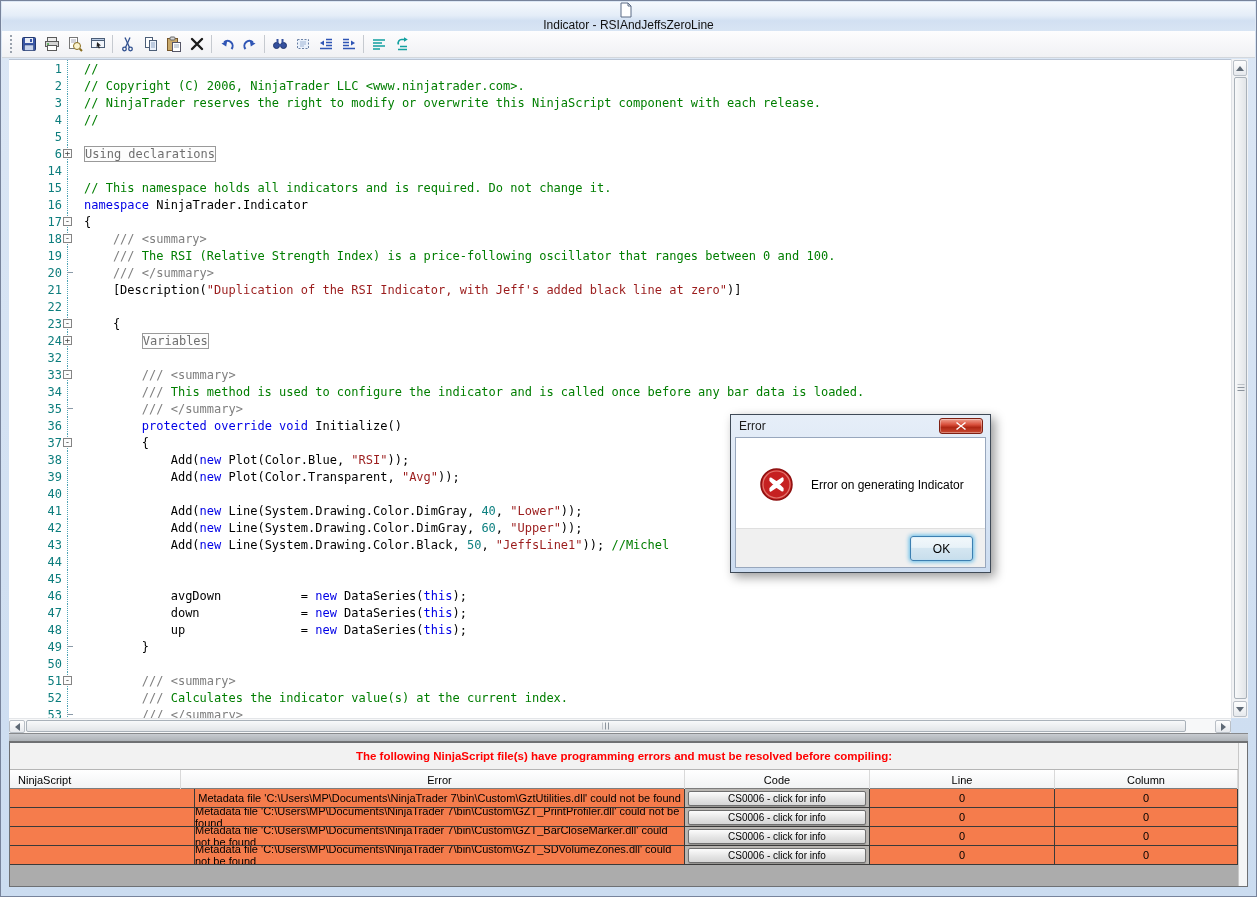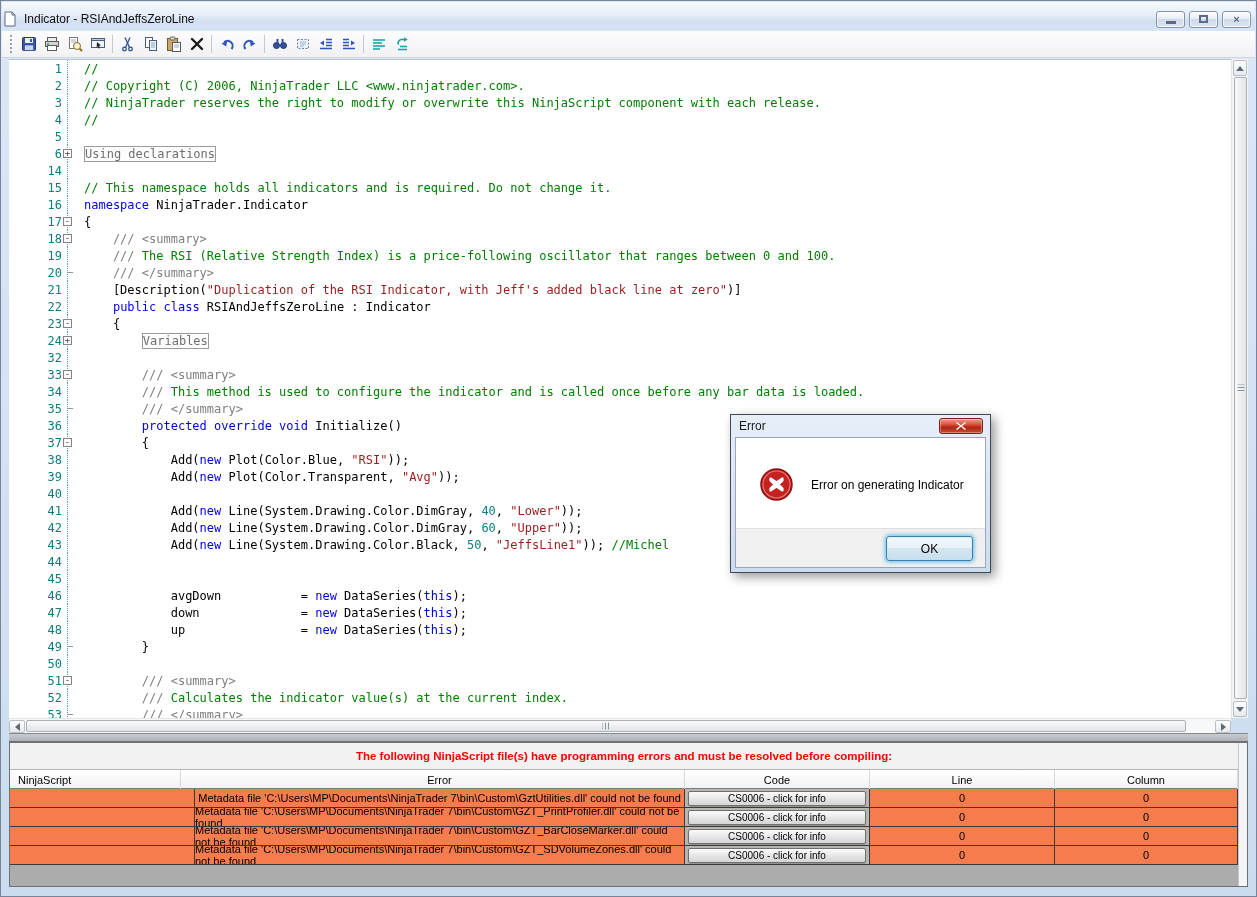--- a/index.html
+++ b/index.html
@@ -3,21 +3,21 @@
 <meta charset="utf-8">
 <style>
   * { box-sizing: border-box; margin: 0; padding: 0; }
   html,body { width:1257px; height:897px; overflow:hidden; font-family:"Liberation Sans",sans-serif; }
   .window { position:absolute; left:0; top:0; width:1257px; height:897px;
     background:linear-gradient(#DCE7F5,#CBDCF0); border:1px solid #77839B; }
 
   
   .titlebar { position:absolute; left:1px; top:1px; right:1px; height:34px;
     background:linear-gradient(#F6F9FD,#E4EDF8 40%,#D2E0F2 55%,#DBE7F5);
-    display:flex; align-items:center; padding:0 0; }
+    display:flex; align-items:center; padding:0 0;flex-direction:column; }
   .doc-icon { width:16px; height:16px; margin-right:6px; flex:0 0 auto; }
   .title-text { font-size:12px; color:#111; white-space:nowrap; }
   .win-controls { margin-left:auto; display:flex; gap:4px; padding-right:4px; }
   .win-btn { width:29px; height:17px; border:1px solid #8593AA; border-radius:3px;
     background:linear-gradient(#FDFEFF,#E7EDF5 45%,#CFD9E8 50%,#DCE4F0);
     display:flex; align-items:center; justify-content:center;
     box-shadow:inset 0 0 0 1px #FFFFFFAA; cursor:default; }
   .glyph-min { width:10px; height:3px; background:#5B6B85; margin-top:6px; }
   .glyph-max { width:9px; height:8px; border:2px solid #5B6B85; }
   .glyph-close { font-size:11px; font-weight:bold; color:#5B6B85; line-height:1; }
@@ -127,21 +127,21 @@
     display:flex; align-items:center; justify-content:center;
     box-shadow:inset 0 0 0 1px #FFFFFF55; cursor:pointer; }
   .dlg-body { position:absolute; left:4px; right:4px; top:22px; bottom:4px;
     border:1px solid #98A7BD; background:#fff; }
   .dlg-msgrow { position:absolute; left:0; right:0; top:0; height:93px;
     display:flex; align-items:center; padding-left:24px; }
   .err-icon { width:33px; height:33px; flex:0 0 auto; }
   .dlg-message { font-size:12px; color:#000; margin-left:18px; }
   .dlg-footer { position:absolute; left:0; right:0; bottom:0; height:39px;
     background:#F0F0F0; border-top:1px solid #DFDFDF; }
-  .ok-btn { position:absolute; right:12px; top:7px; width:87px; height:25px;
+  .ok-btn { position:absolute; right:12px; top:7px; width:63px; height:25px;
     border:1px solid #3C7FB1; border-radius:3px;
     background:linear-gradient(#F2F8FB,#E8F2F8 45%,#D4E6F1 50%,#C8DEEC);
     font-size:12px; color:#000; display:flex; align-items:center; justify-content:center;
     box-shadow:0 0 4px 1px #5FBBE8, inset 0 0 2px #B8E0F5; cursor:pointer; }
 </style>
 </head>
 <body>
 
 <div class="window">
 
@@ -298,21 +298,21 @@
       <div class="code-line"><span class="lnum">5</span><span class="fold"></span><span class="ctext"></span></div>
       <div class="code-line"><span class="lnum">6</span><span class="fold"><span class="foldbox">+</span></span><span class="ctext"><span class="sg-box">Using declarations</span></span></div>
       <div class="code-line"><span class="lnum">14</span><span class="fold"></span><span class="ctext"></span></div>
       <div class="code-line"><span class="lnum">15</span><span class="fold"></span><span class="ctext"><span class="sg-cm">// This namespace holds all indicators and is required. Do not change it.</span></span></div>
       <div class="code-line"><span class="lnum">16</span><span class="fold"></span><span class="ctext"><span class="sg-kw">namespace</span><span class="sg-pl"> NinjaTrader.Indicator</span></span></div>
       <div class="code-line"><span class="lnum">17</span><span class="fold"><span class="foldbox">-</span></span><span class="ctext"><span class="sg-pl">{</span></span></div>
       <div class="code-line"><span class="lnum">18</span><span class="fold"><span class="foldbox">-</span></span><span class="ctext"><span class="sg-doc">    /// &lt;summary&gt;</span></span></div>
       <div class="code-line"><span class="lnum">19</span><span class="fold"></span><span class="ctext"><span class="sg-doc">    /// </span><span class="sg-cm">The RSI (Relative Strength Index) is a price-following oscillator that ranges between 0 and 100.</span></span></div>
       <div class="code-line"><span class="lnum">20</span><span class="fold"><span class="foldend"></span></span><span class="ctext"><span class="sg-doc">    /// &lt;/summary&gt;</span></span></div>
       <div class="code-line"><span class="lnum">21</span><span class="fold"></span><span class="ctext"><span class="sg-pl">    [Description(</span><span class="sg-str">"Duplication of the RSI Indicator, with Jeff's added black line at zero"</span><span class="sg-pl">)]</span></span></div>
-      <div class="code-line"><span class="lnum">22</span><span class="fold"></span><span class="ctext"><span class="sg-pl">    </span><span class="sg-kw">public</span><span class="sg-pl"> </span><span class="sg-kw">class</span><span class="sg-pl"> RSIAndJeffsZeroLine : Indicator</span></span></div>
+      <div class="code-line"><span class="lnum">22</span><span class="fold"></span></div>
       <div class="code-line"><span class="lnum">23</span><span class="fold"><span class="foldbox">-</span></span><span class="ctext"><span class="sg-pl">    {</span></span></div>
       <div class="code-line"><span class="lnum">24</span><span class="fold"><span class="foldbox">+</span></span><span class="ctext"><span class="sg-pl">        </span><span class="sg-box">Variables</span></span></div>
       <div class="code-line"><span class="lnum">32</span><span class="fold"></span><span class="ctext"></span></div>
       <div class="code-line"><span class="lnum">33</span><span class="fold"><span class="foldbox">-</span></span><span class="ctext"><span class="sg-doc">        /// &lt;summary&gt;</span></span></div>
       <div class="code-line"><span class="lnum">34</span><span class="fold"></span><span class="ctext"><span class="sg-doc">        /// </span><span class="sg-cm">This method is used to configure the indicator and is called once before any bar data is loaded.</span></span></div>
       <div class="code-line"><span class="lnum">35</span><span class="fold"><span class="foldend"></span></span><span class="ctext"><span class="sg-doc">        /// &lt;/summary&gt;</span></span></div>
       <div class="code-line"><span class="lnum">36</span><span class="fold"></span><span class="ctext"><span class="sg-pl">        </span><span class="sg-kw">protected</span><span class="sg-pl"> </span><span class="sg-kw">override</span><span class="sg-pl"> </span><span class="sg-kw">void</span><span class="sg-pl"> Initialize()</span></span></div>
       <div class="code-line"><span class="lnum">37</span><span class="fold"><span class="foldbox">-</span></span><span class="ctext"><span class="sg-pl">        {</span></span></div>
       <div class="code-line"><span class="lnum">38</span><span class="fold"></span><span class="ctext"><span class="sg-pl">            Add(</span><span class="sg-kw">new</span><span class="sg-pl"> Plot(Color.Blue, </span><span class="sg-str">"RSI"</span><span class="sg-pl">));</span></span></div>
       <div class="code-line"><span class="lnum">39</span><span class="fold"></span><span class="ctext"><span class="sg-pl">            Add(</span><span class="sg-kw">new</span><span class="sg-pl"> Plot(Color.Transparent, </span><span class="sg-str">"Avg"</span><span class="sg-pl">));</span></span></div>

